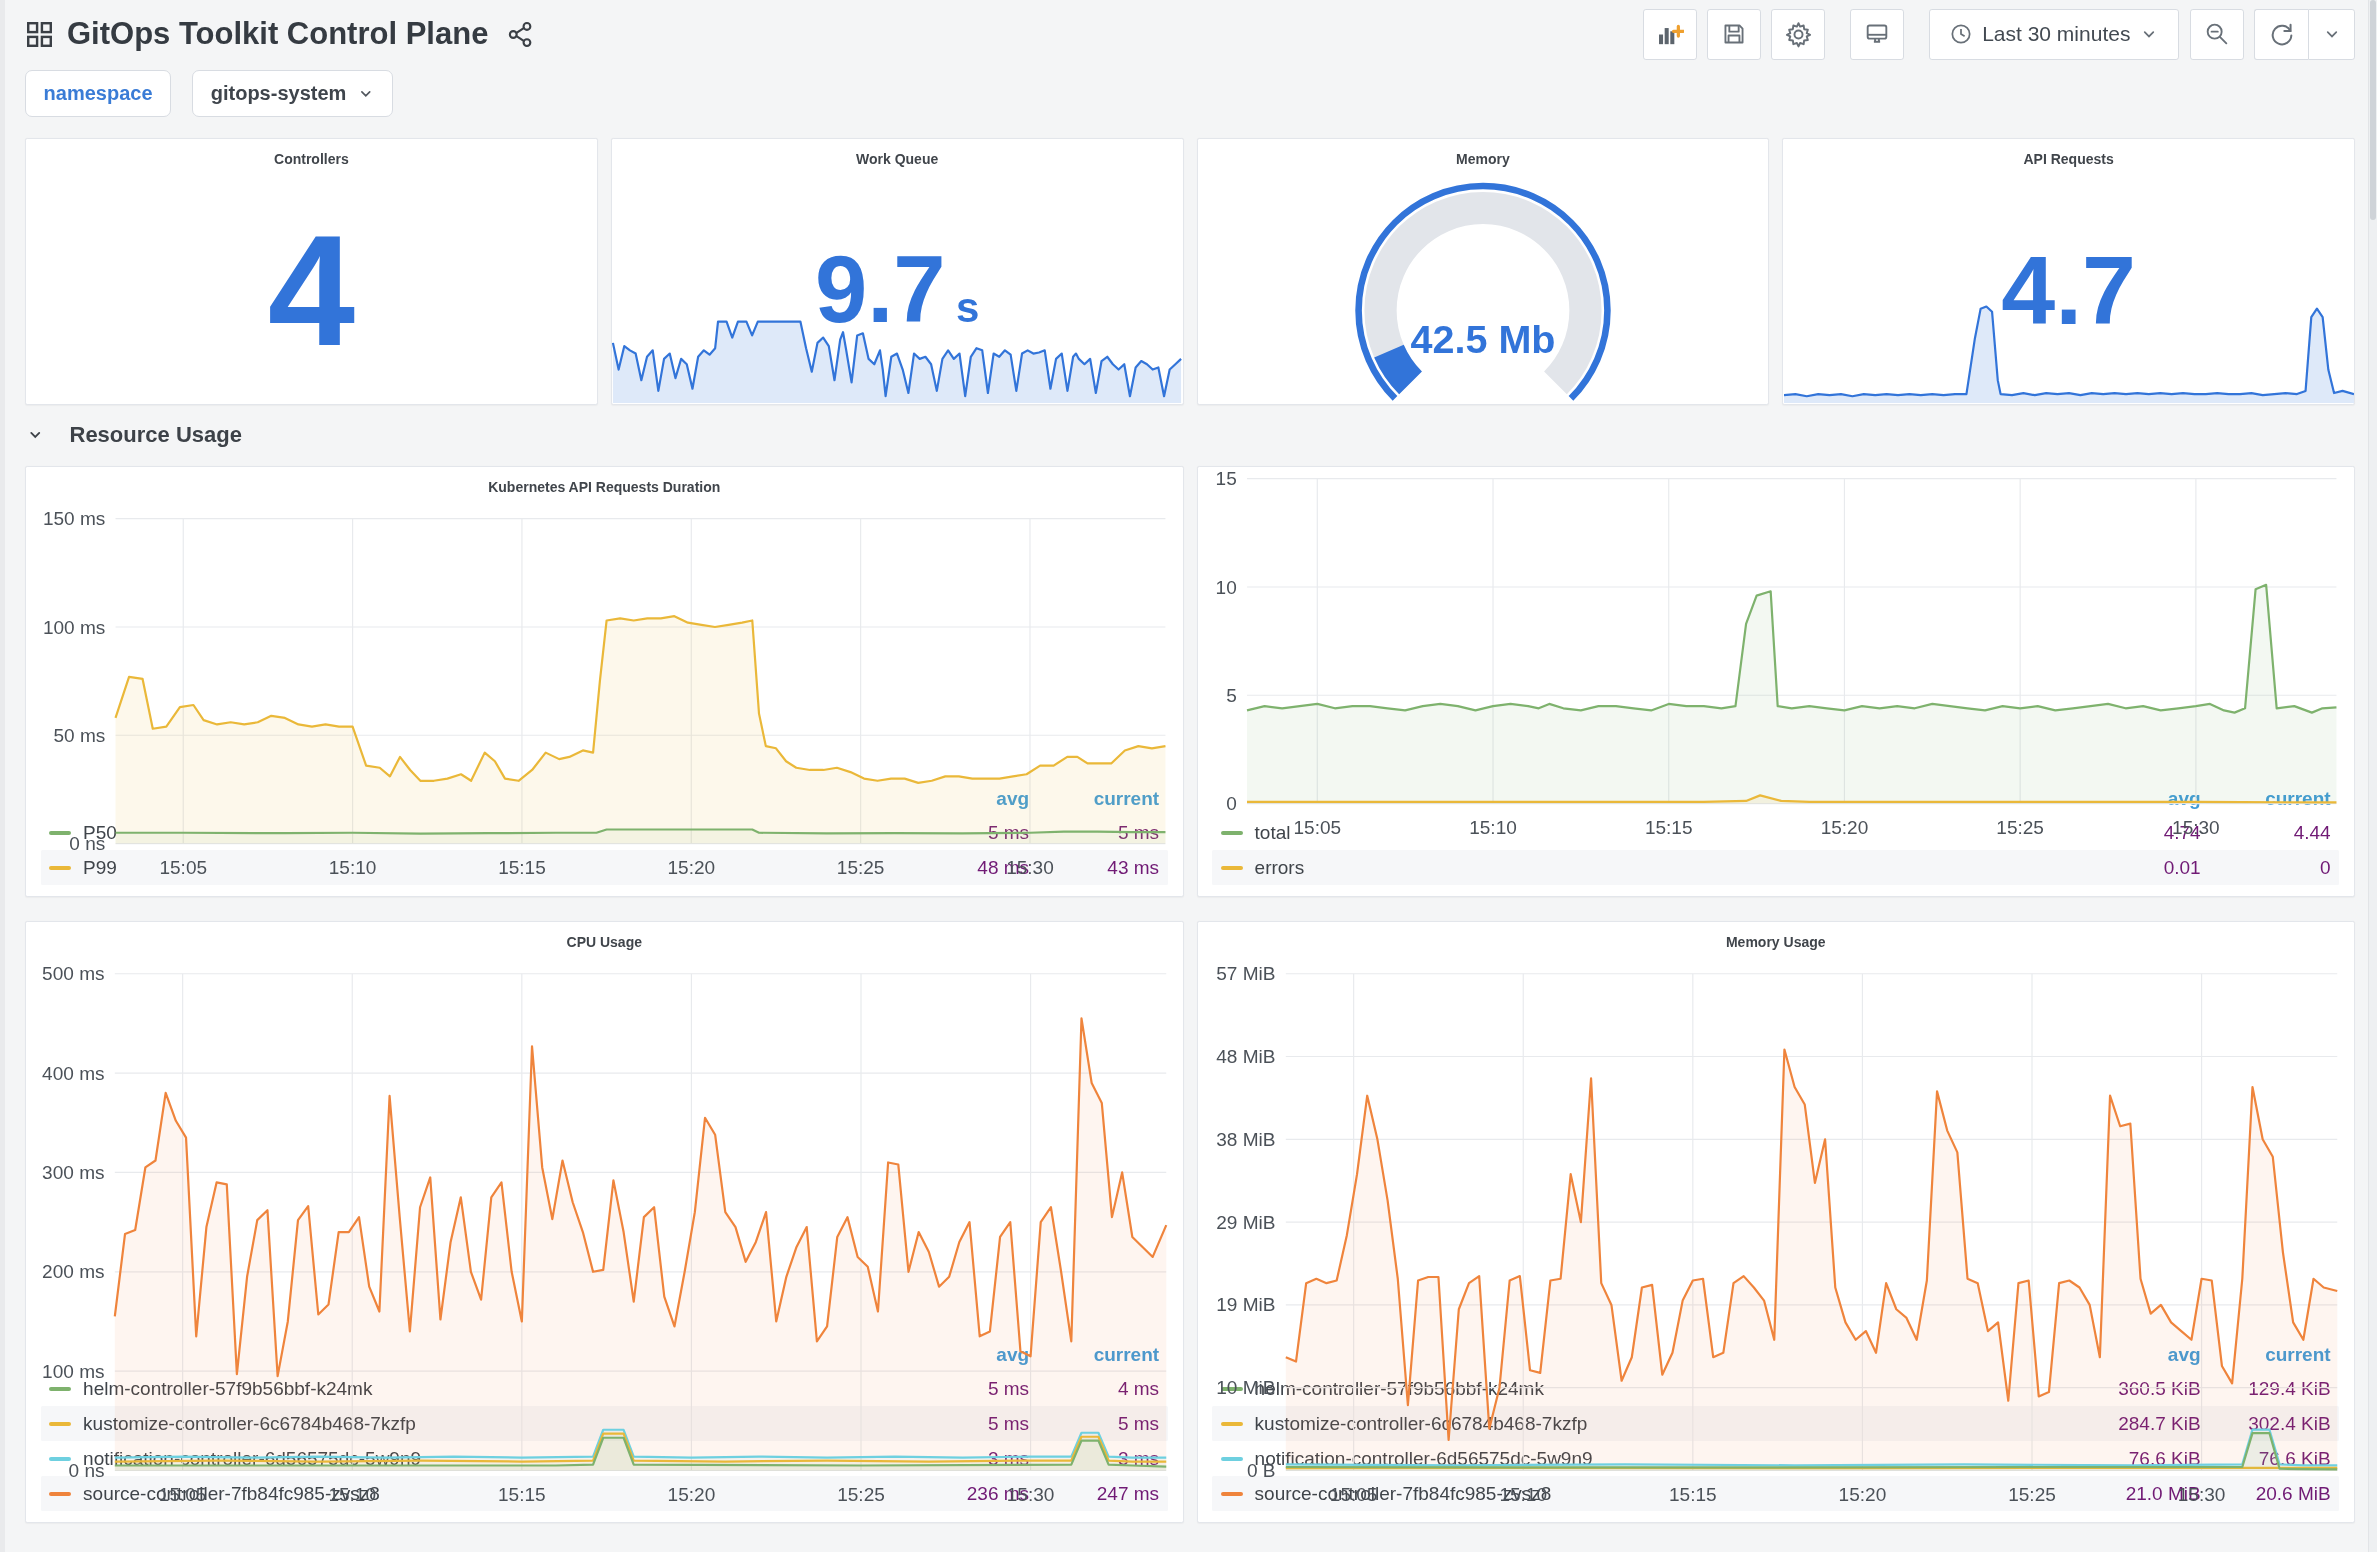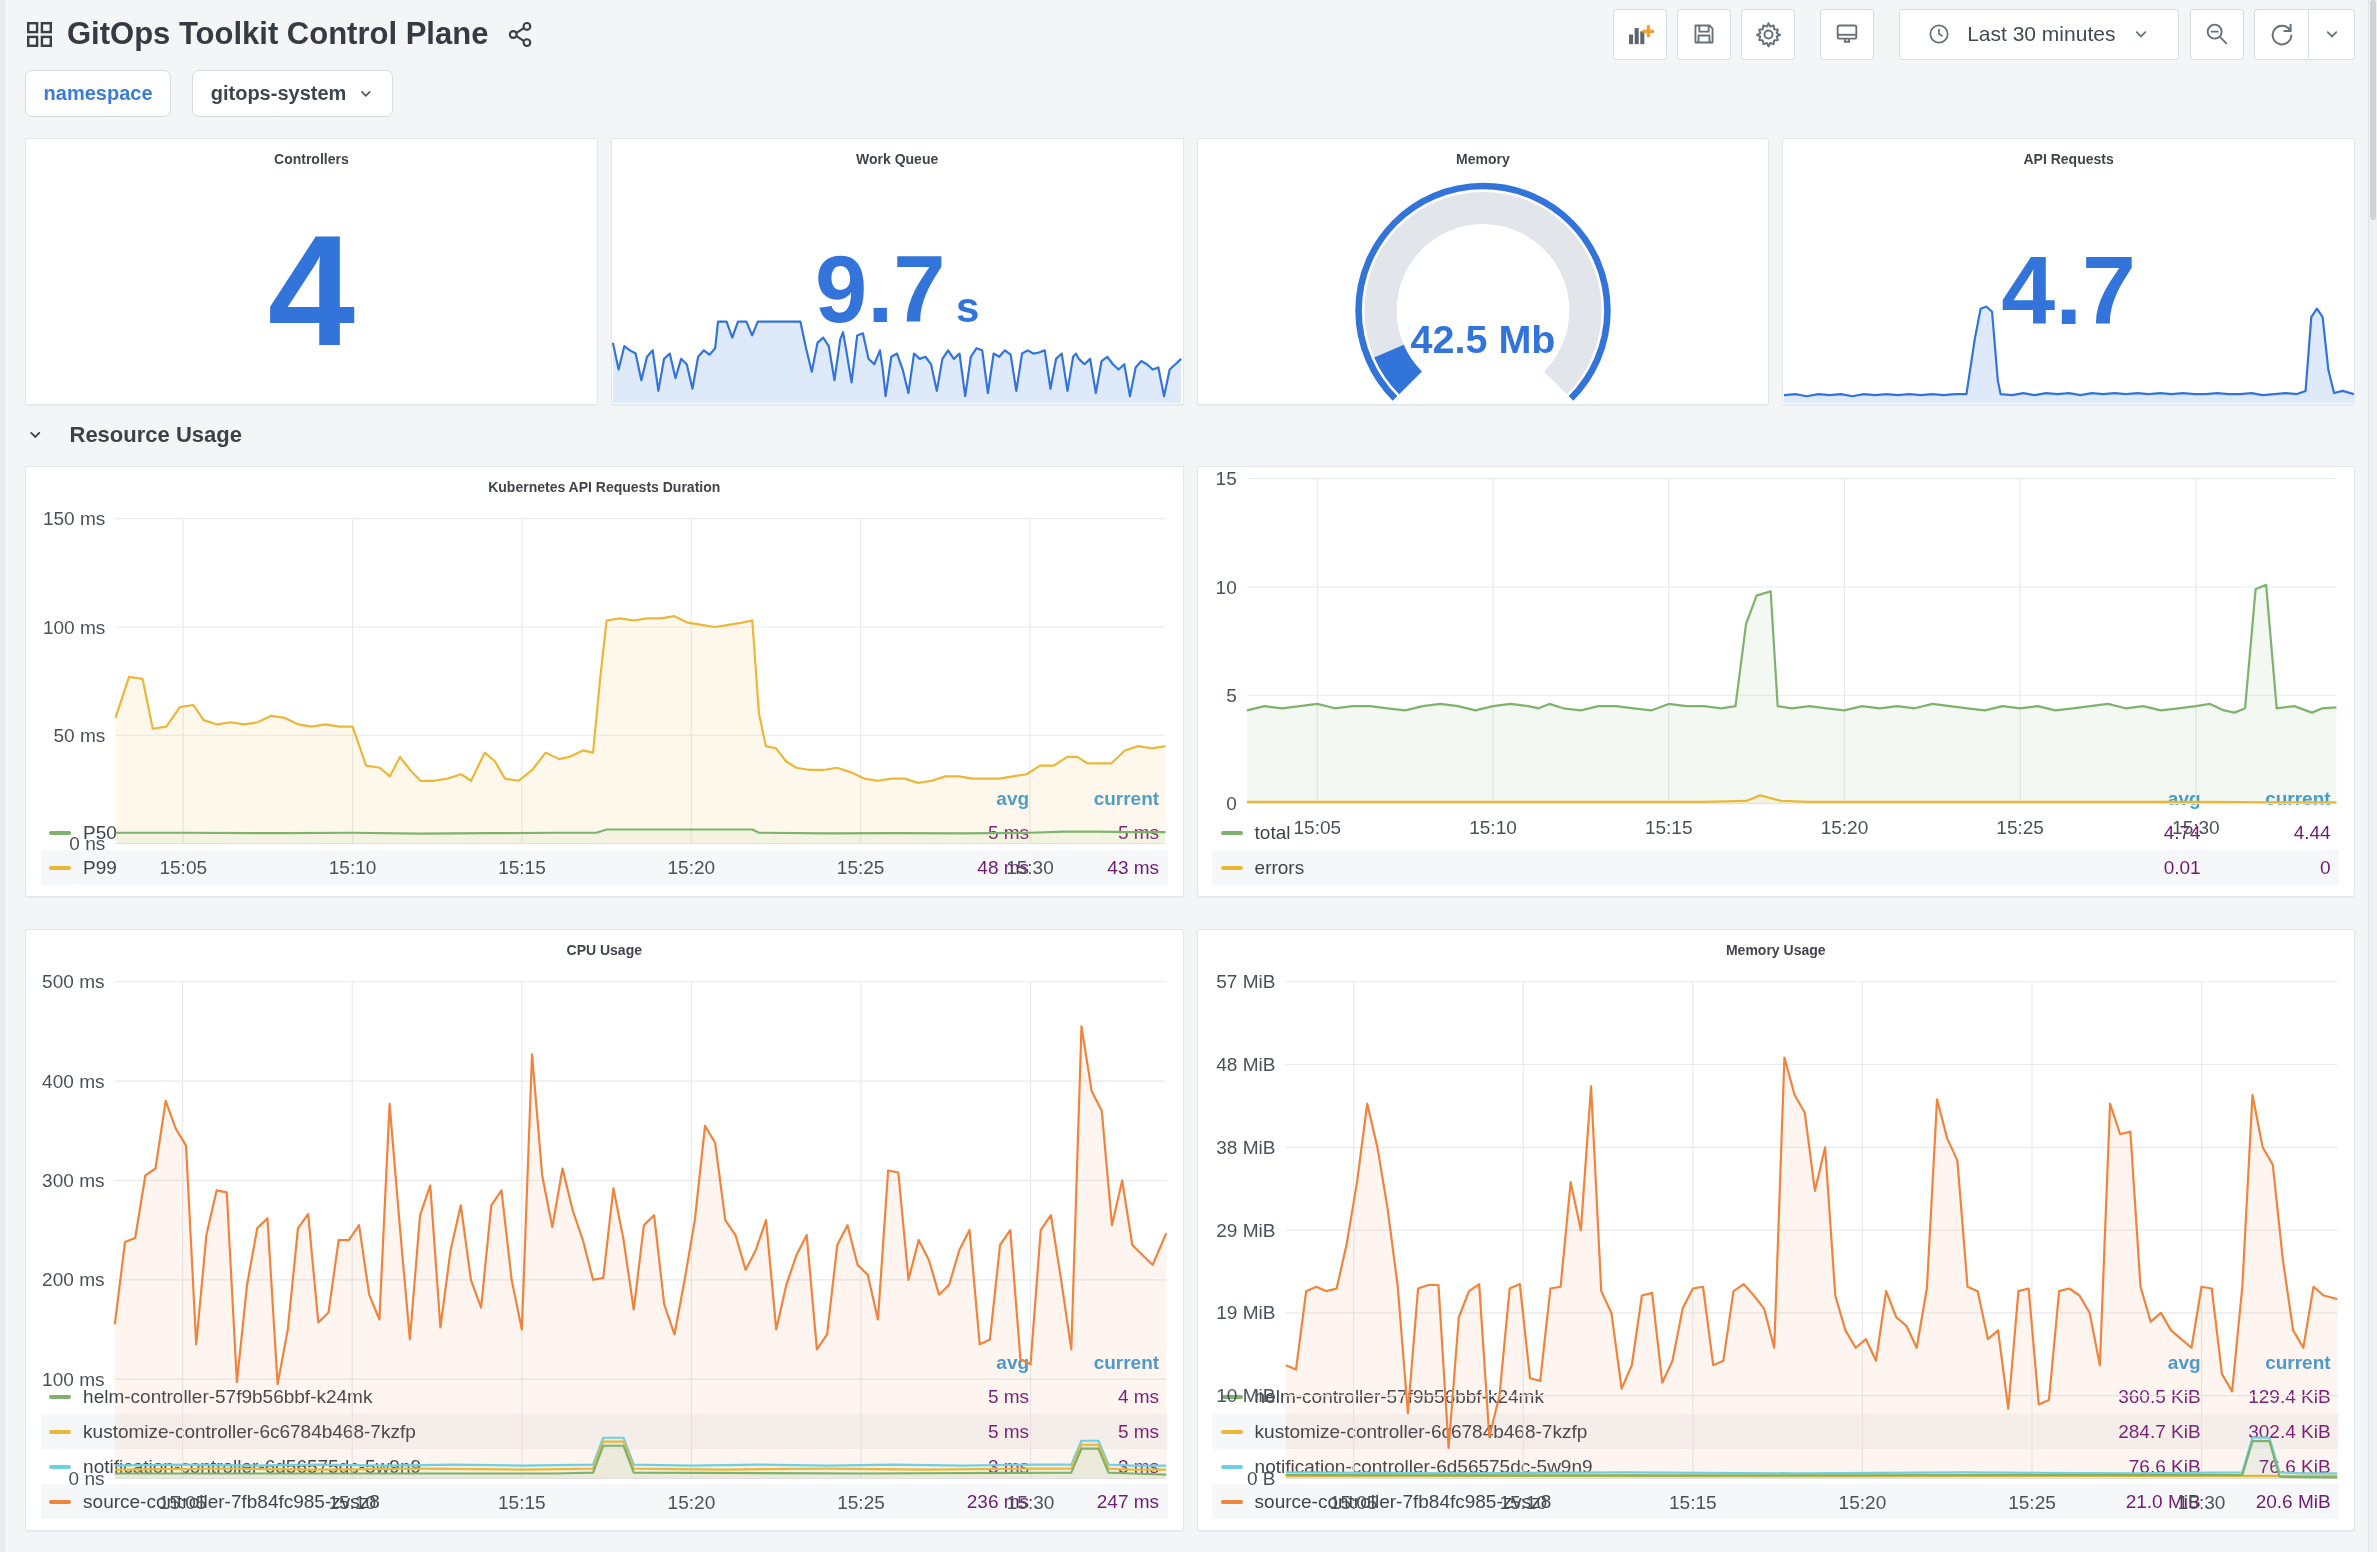--- a/index.html
+++ b/index.html
@@ -15,21 +15,21 @@
 
   
   .topbar{display:flex;justify-content:space-between;align-items:center;height:54px;margin-bottom:8.8px}
   .title-group{display:flex;align-items:center;gap:13px}
   .dash-title{font-size:31px;font-weight:600;color:#353b42}
   .icon{display:inline-flex;align-items:center;justify-content:center}
   .toolbar{display:flex;align-items:center;gap:25px}
   .tgroup{display:flex;align-items:center;gap:10.3px}
   .tbtn{height:51px;min-width:54px;border:0.7px solid #d8dce2;background:#fff;border-radius:2.9px;
     display:flex;align-items:center;justify-content:center;padding:0 10.3px;box-sizing:border-box;color:#687078;cursor:pointer}
-  .tbtn.time{gap:15px;font-size:21px;font-weight:500;color:#434a52;padding:0 26px}
+  .tbtn.time{gap:8px;font-size:21px;font-weight:500;color:#434a52;padding:0 18px}
   .split{display:flex}
   .split .tbtn:first-child{border-radius:2.9px 0 0 2.9px;border-right:none}
   .split .tbtn:last-child{border-radius:0 2.9px 2.9px 0;min-width:47px}
 
   
   .varrow{display:flex;align-items:center;margin-bottom:20.5px}
   .chip-label,.chip-value{height:45px;display:flex;align-items:center;border:0.7px solid #d8dce2;background:#fff;border-radius:7px;padding:0 17.6px;font-size:20px}
   .chip-label{color:#3a7cd6;font-weight:600}
   .chip-value{margin-left:21px;color:#3f454c;font-weight:700;gap:10.3px}
 
@@ -48,21 +48,21 @@
   .spark-wq{height:111px}
   .spark-api{height:110px}
   .gaugewrap{position:absolute;left:0;right:0;top:40px;bottom:4.4px;display:flex;align-items:center;justify-content:center}
 
   .sechdr{display:flex;align-items:center;gap:24px;height:32px;margin:14.6px 0 14.6px 0;font-size:22px;font-weight:600;color:#3d4248;cursor:pointer}
 
   .row2{margin-top:0}
   .row2 .panel,.row3 .panel{flex:1;display:flex;flex-direction:column}
   .row2 .panel{height:431px}
   .row3 .panel{height:602px}
-  .row2{margin-bottom:32px}
+  .row2{margin-bottom:24px}
   .chartarea{flex:1;margin:0 5.9px;position:relative}
   .chartarea svg{position:absolute;inset:0}
 
   .legend{margin:0 14.6px 10.3px 14.6px;font-size:19px;flex:none}
   .lrow{display:flex;align-items:center;height:35px;padding:0 8.8px;border-radius:1.5px}
   .lrow.alt{background:#f6f7f9}
   .lrow.lhead{height:32px}
   .lhead .lval{color:#3f9bd8;font-weight:700}
   .lswatch{width:22px;height:4.4px;border-radius:2.2px;margin-right:11.7px;flex:none}
   .lname{flex:1;color:#3f444a;cursor:pointer}

